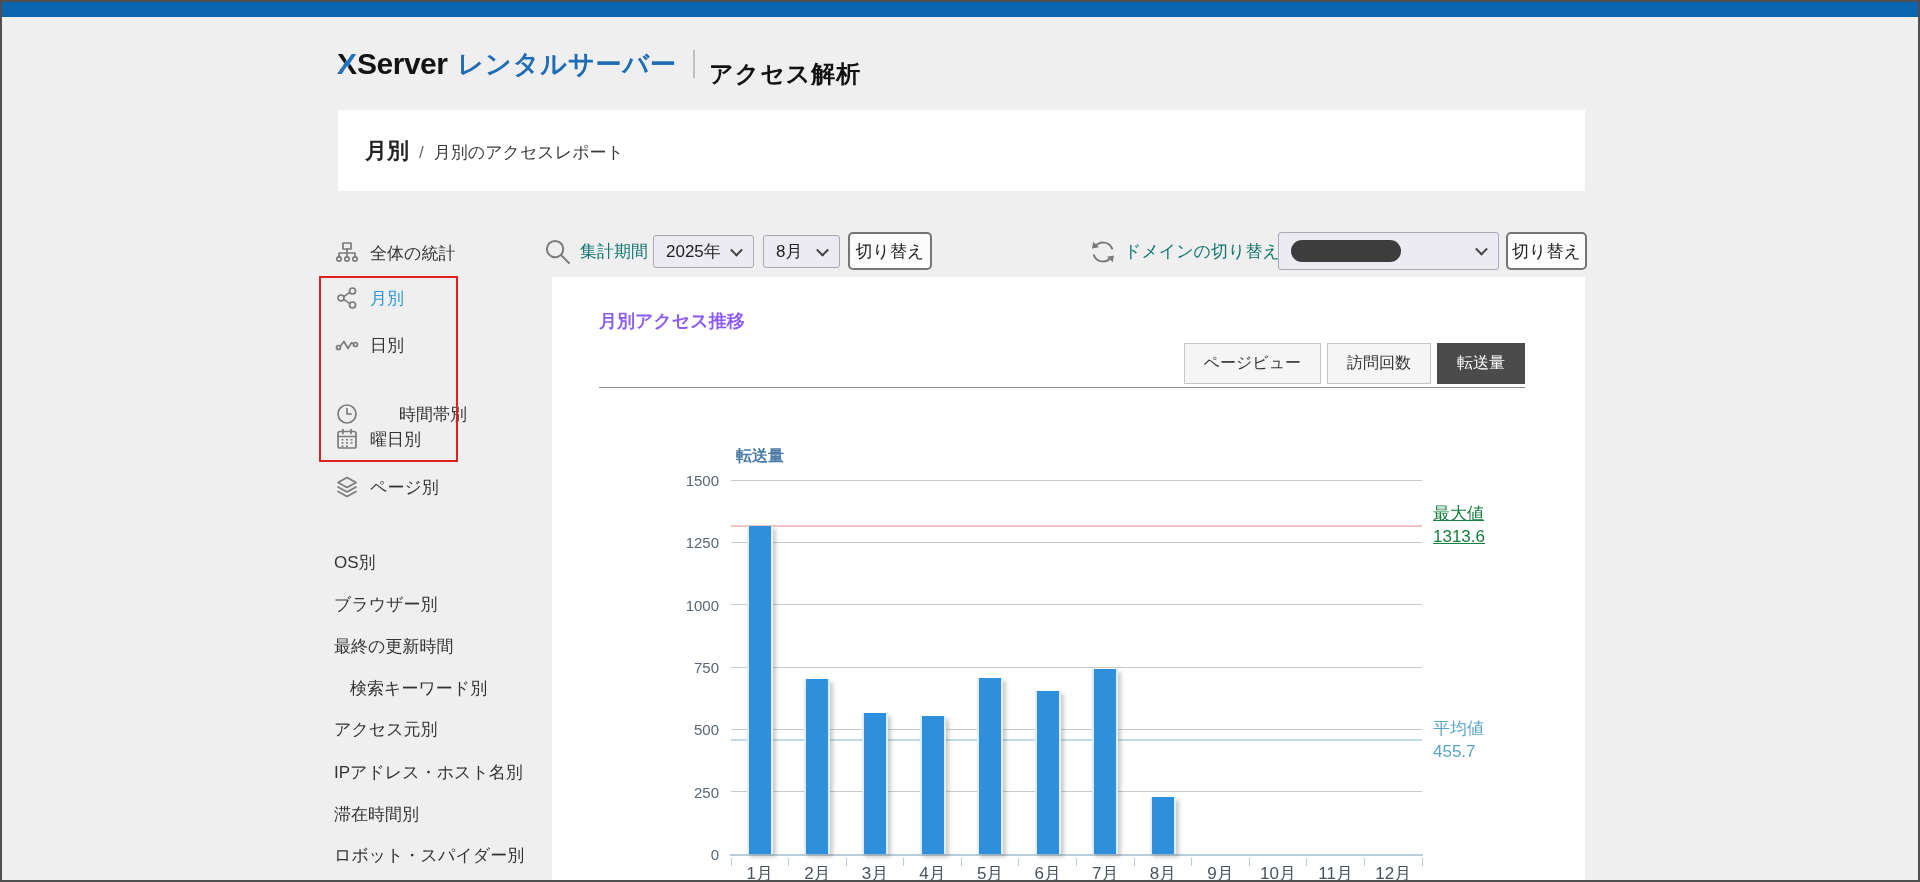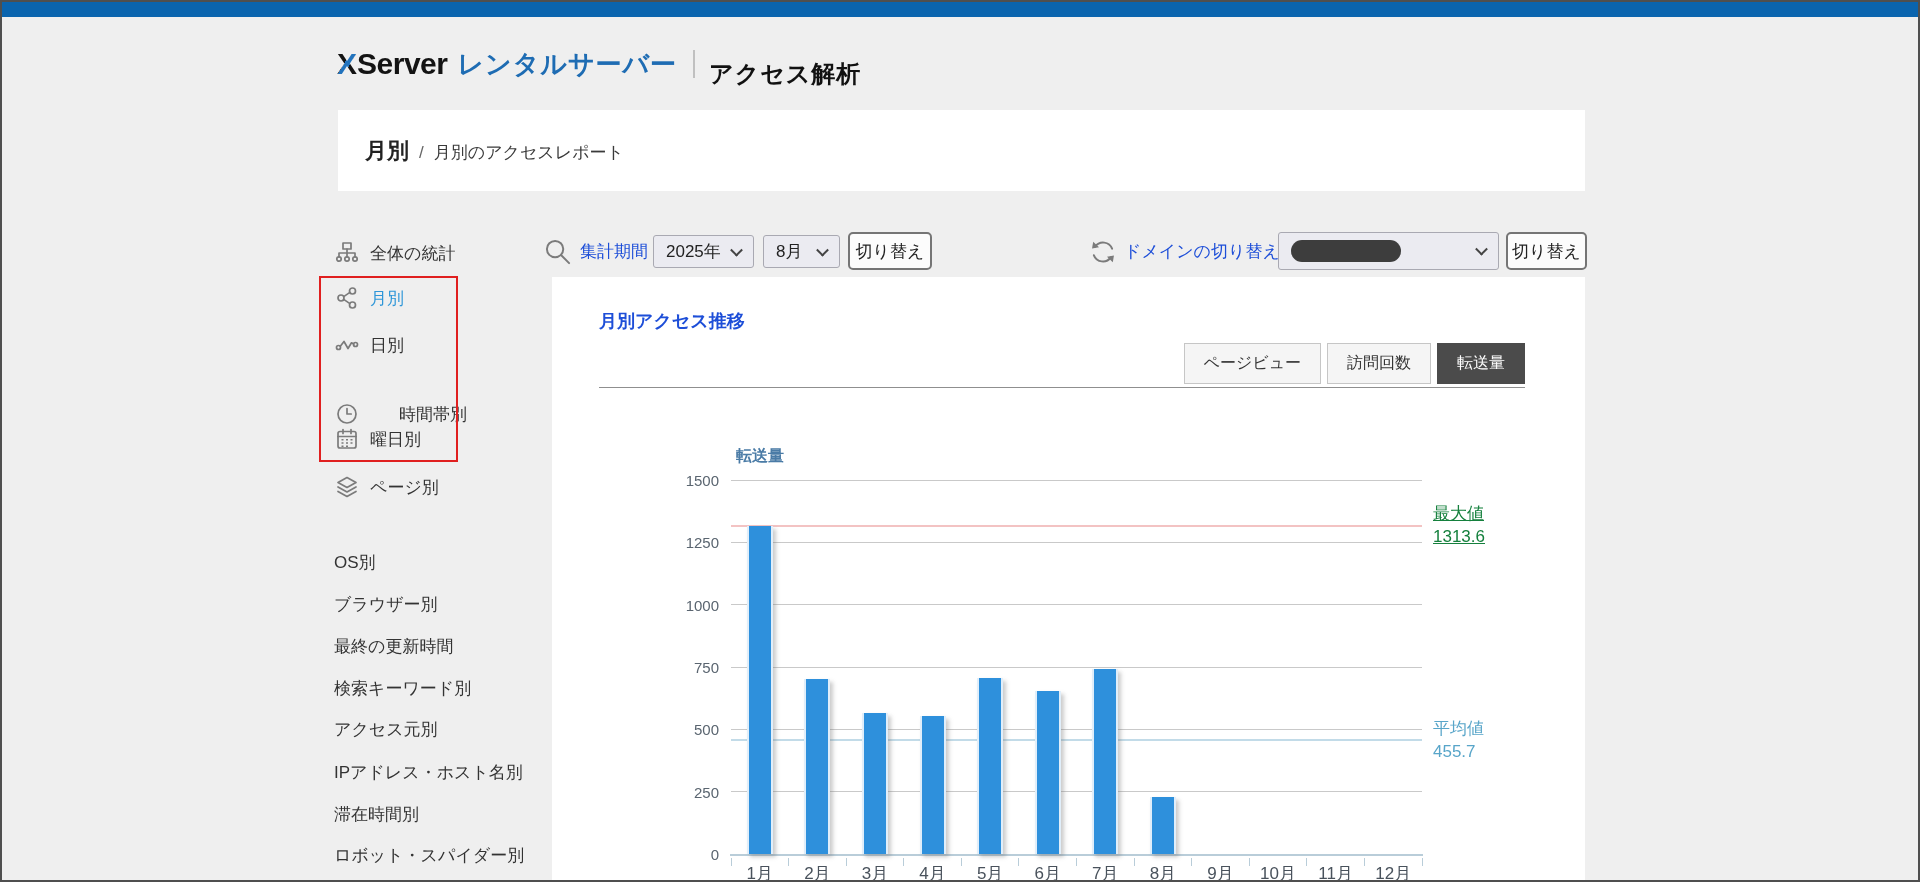--- a/index.html
+++ b/index.html
@@ -35,33 +35,33 @@
   
   .nav-row{ position:absolute; left:333px; height:26px; display:flex; align-items:center; gap:11px;
             font-size:17px; color:#333; cursor:pointer; white-space:nowrap; }
   .nav-row.plain{ left:332px;text-align:right; }
   .nav-row .icon{ width:24px; height:24px; display:inline-flex; }
   .nav-row.active .label{ color:#2e96d8; }
   .highlight-box{ position:absolute; left:317px; top:274px; width:139px; height:186px;
                   border:2px solid #e01f1f; pointer-events:none; }
 
   
-  .ctl-label{ position:absolute; font-size:17px; color:#1d4ed8; height:32px; line-height:32px; white-space:nowrap; }
+  .ctl-label{ position:absolute; font-size:17px; color:#0f766e; height:32px; line-height:32px; white-space:nowrap; }
   .ctl-icon{ position:absolute; width:28px; height:28px; }
   .select{ position:absolute; background:#ebebf1; border:1px solid #a9a9b2; border-radius:3px;
            font-size:17px; color:#222; display:flex; align-items:center; padding-left:12px; cursor:pointer; }
   .chev{ position:absolute; right:12px; top:50%; width:9px; height:9px; border-right:2px solid #444;
          border-bottom:2px solid #444; transform:translateY(-70%) rotate(45deg); }
   .btn{ position:absolute; background:#fcfcfc; border:2px solid #757575; border-radius:5px;
         font-size:17px; color:#222; display:flex; align-items:center; justify-content:center; cursor:pointer; }
   .redact-blob{ width:110px; height:22px; border-radius:11px; background:#3d3d3d; }
 
   
   .panel{ position:absolute; left:550px; top:275px; width:1033px; height:700px; background:#fff; }
-  .panel-title{ position:absolute; left:47px; top:32px; font-size:18px; font-weight:bold; color:#1d4ed8; }
+  .panel-title{ position:absolute; left:47px; top:32px; font-size:18px; font-weight:bold; color:#8b5cf6; }
   .tabs{ position:absolute; right:60px; top:66px; display:flex; gap:6px; }
   .tab{ height:41px; padding:0 19px; display:flex; align-items:center; font-size:16px; color:#333;
         background:#f5f5f5; border:1px solid #c6c6c6; cursor:pointer; }
   .tab.active{ background:#4b4b4b; border-color:#4b4b4b; color:#fff; }
   .panel-rule{ position:absolute; left:47px; top:110px; width:926px; border-top:1px solid #8f8f8f; }
 
   
   .plot{ position:absolute; left:179px; top:203px; width:691px; height:374px; }
   .gridline{ position:absolute; left:0; width:100%; height:1px; background:#c9c9c9; }
   .ytick{ position:absolute; left:-74px; width:62px; text-align:right; font-size:15px; color:#5a6570;
@@ -165,21 +165,21 @@
       </div>
       <div class="nav-row plain" style="top: 547px;">
         <span class="label">OS別</span>
       </div>
       <div class="nav-row plain" style="top: 589px;">
         <span class="label">ブラウザー別</span>
       </div>
       <div class="nav-row plain" style="top: 631px;">
         <span class="label">最終の更新時間</span>
       </div>
-      <div class="nav-row plain" style="top: 673px;">
+      <div class="nav-row plain" style="top: 673px; margin-left: 16px;">
         <span class="label">検索キーワード別</span>
       </div>
       <div class="nav-row plain" style="top: 714px;">
         <span class="label">アクセス元別</span>
       </div>
       <div class="nav-row plain" style="top: 757px;">
         <span class="label">IPアドレス・ホスト名別</span>
       </div>
       <div class="nav-row plain" style="top: 799px;">
         <span class="label">滞在時間別</span>

